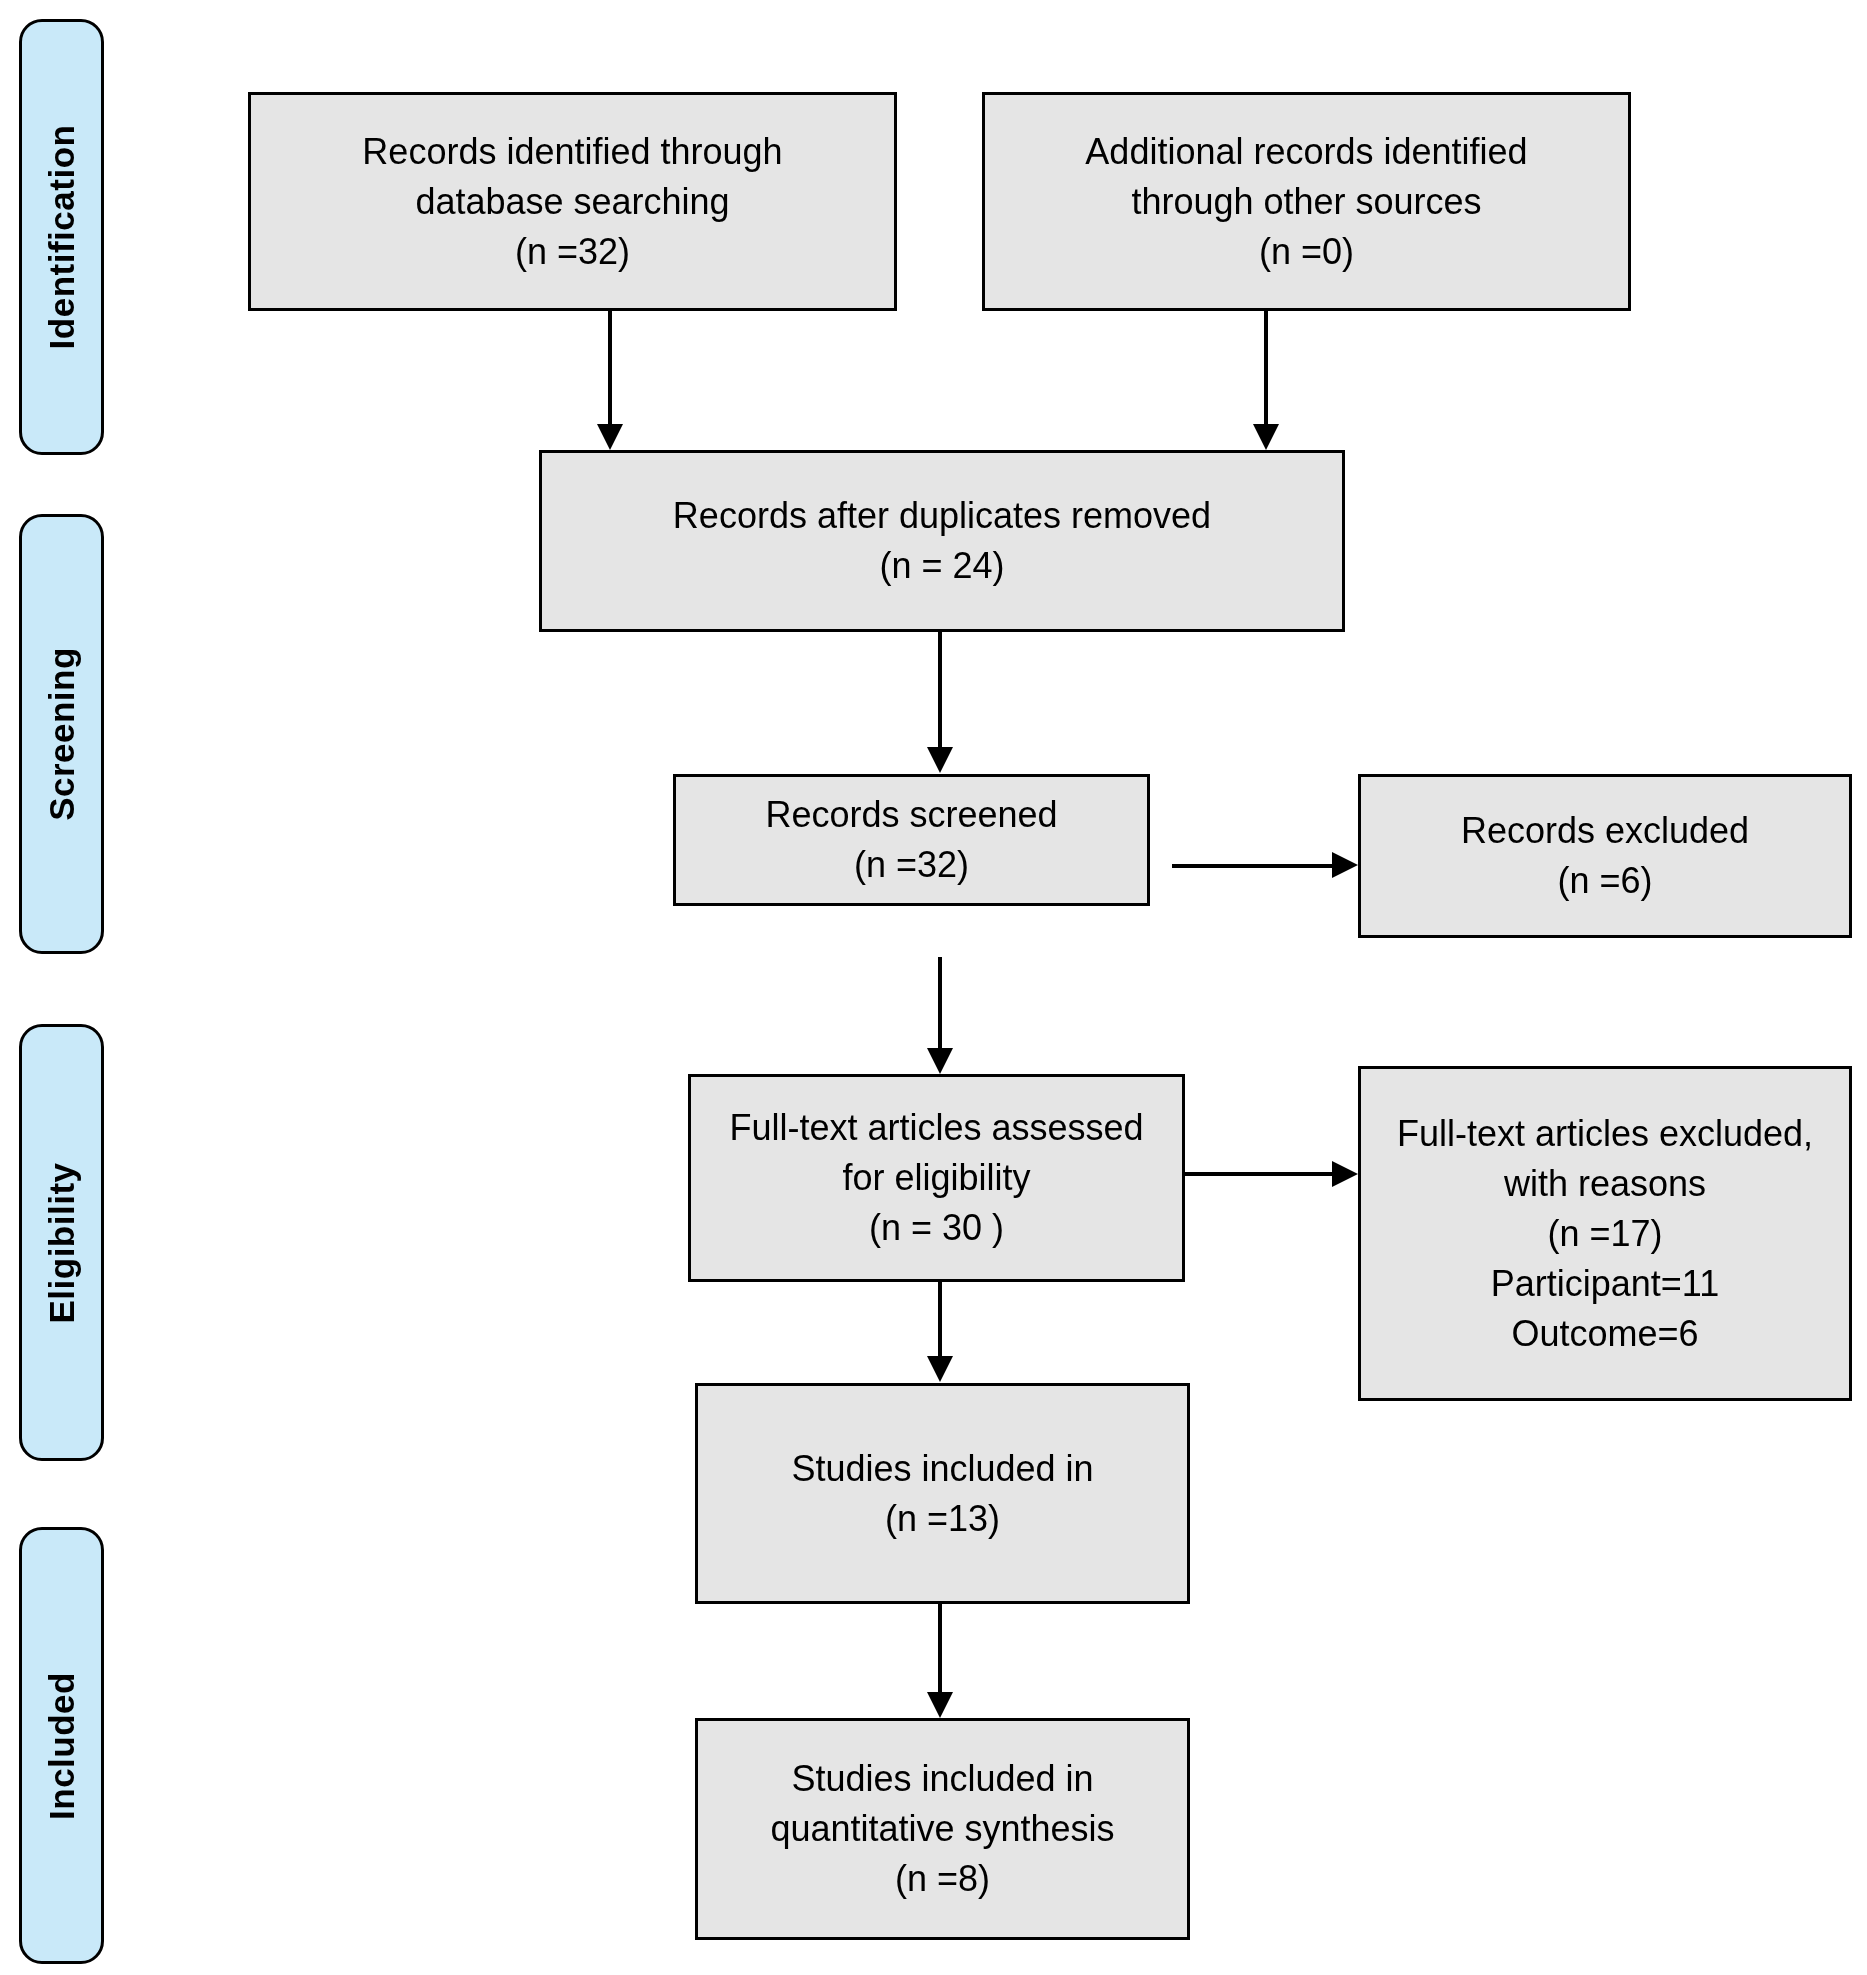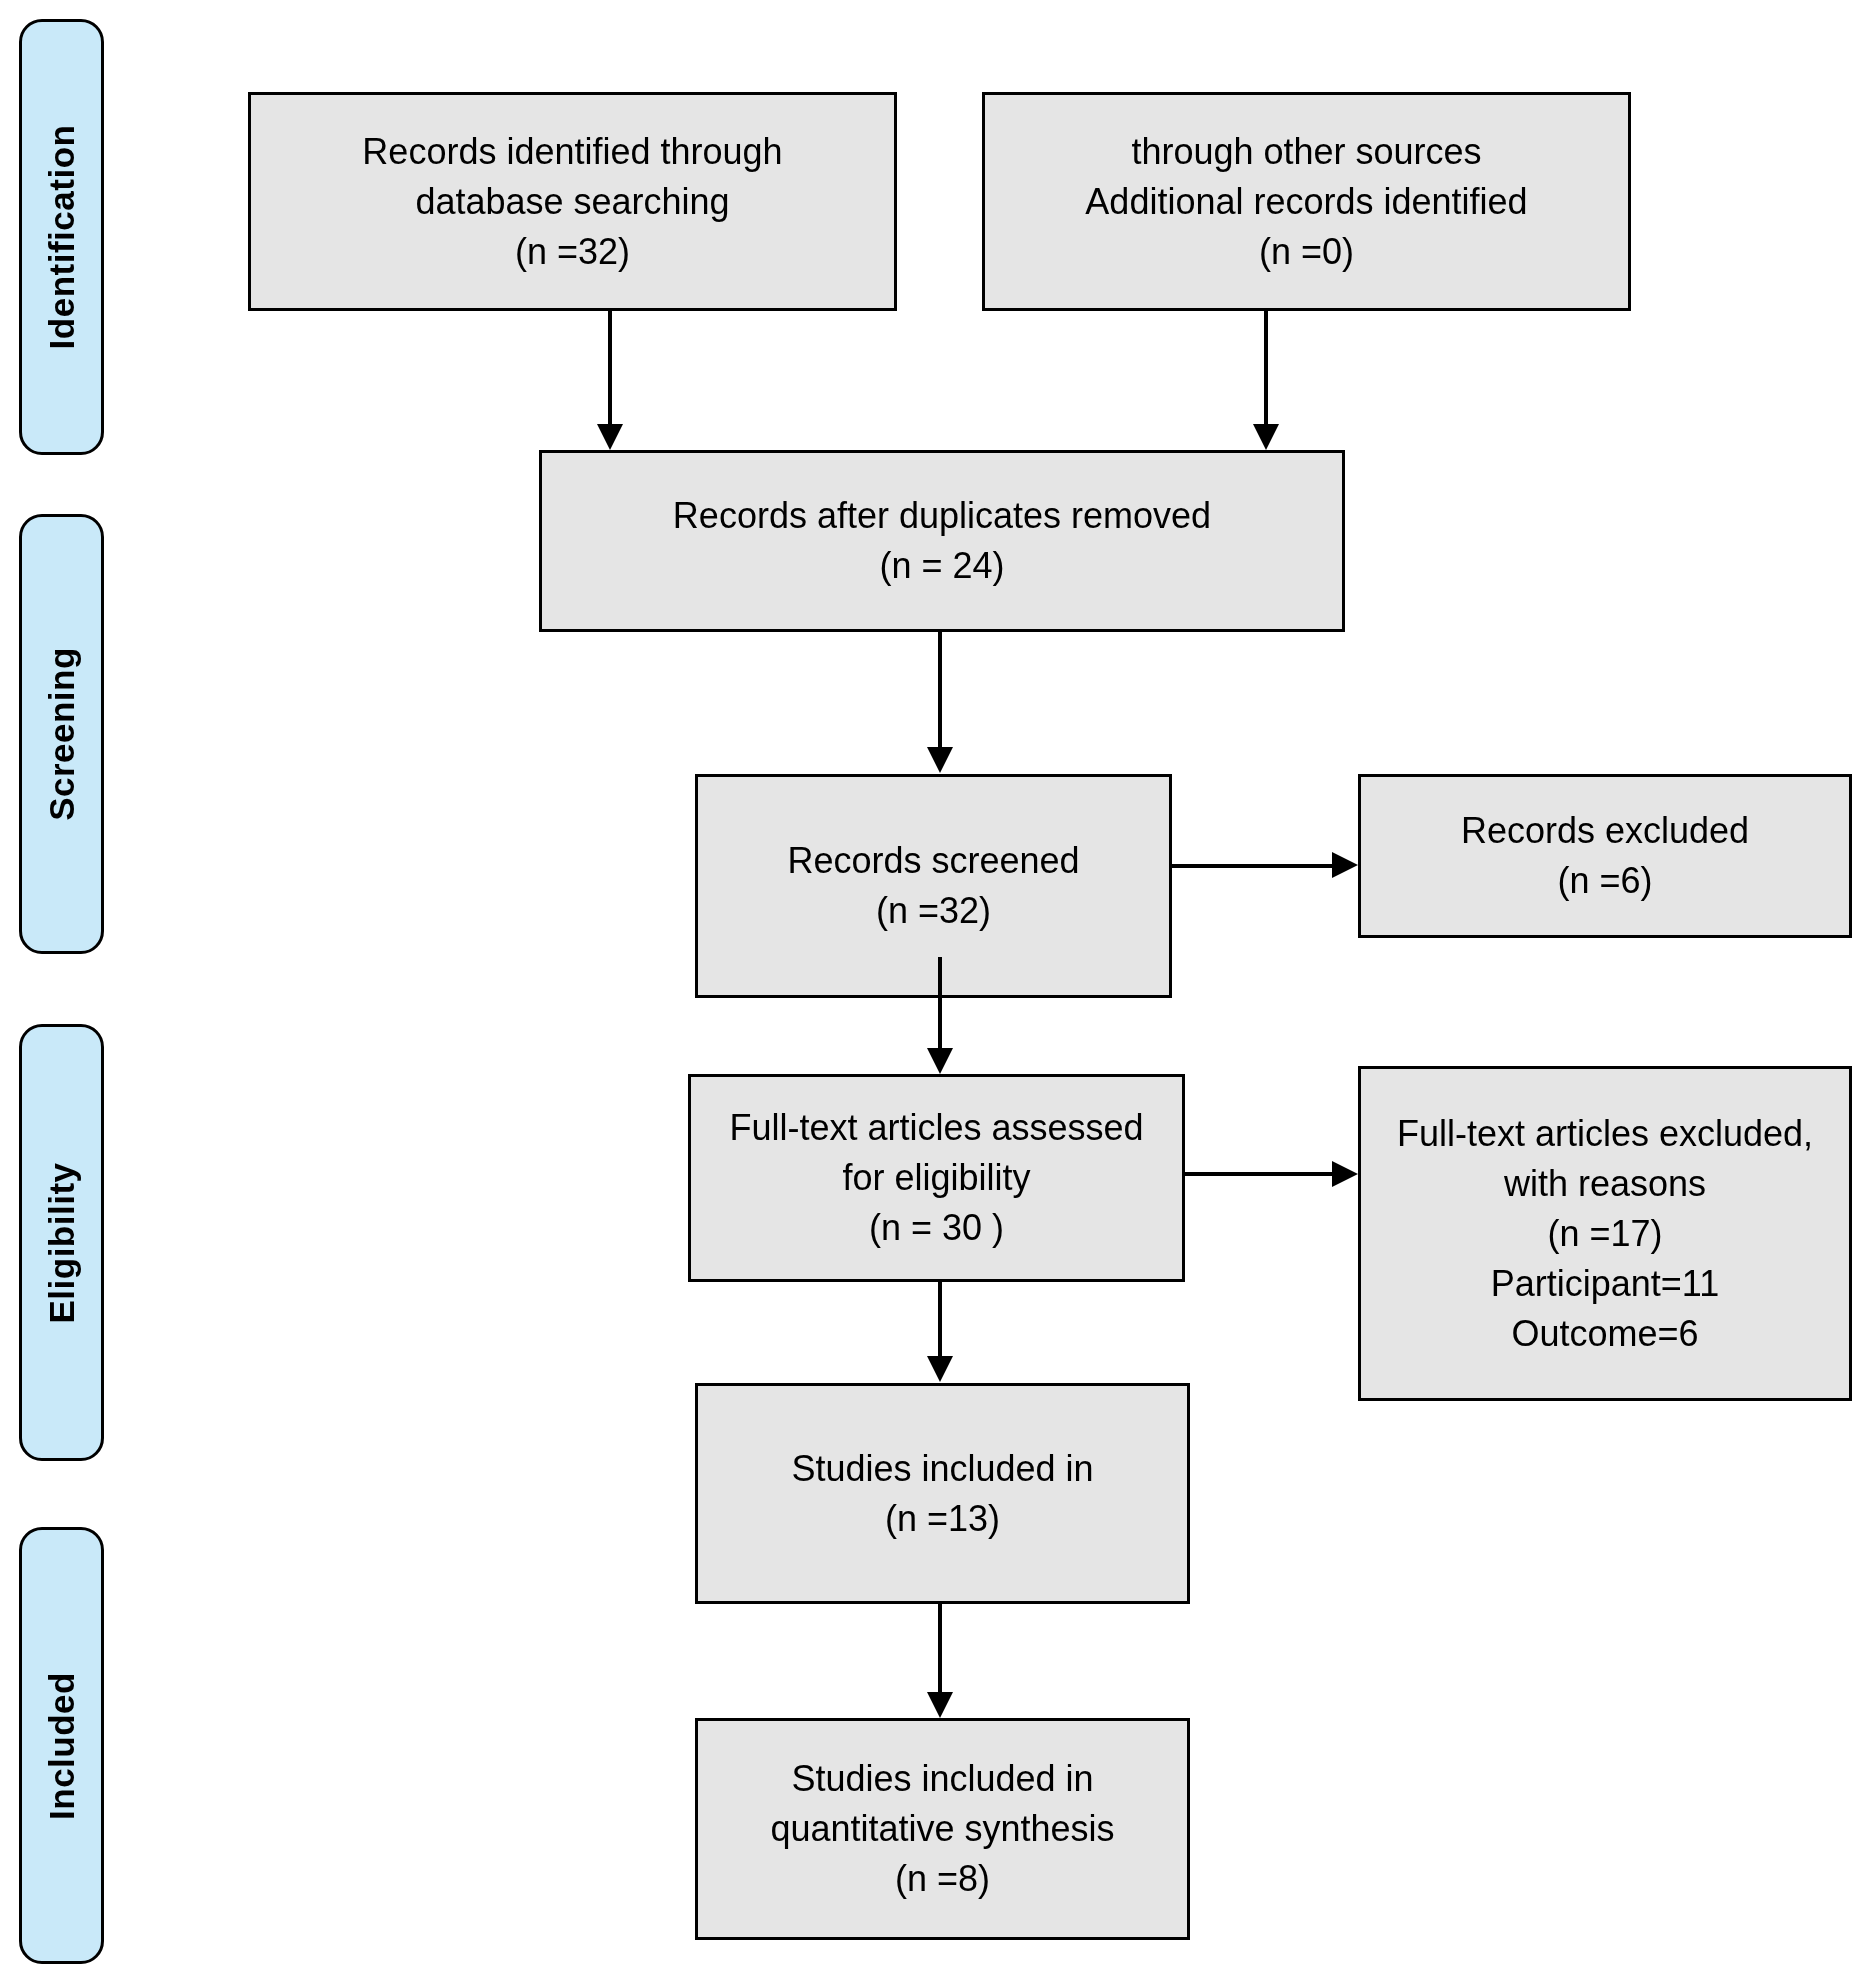--- a/index.html
+++ b/index.html
@@ -55,21 +55,21 @@
     text-align: center;
     font-size: 36px;
     line-height: 50px;
     font-weight: 400;
   }
   .flowbox .line { display: block; white-space: nowrap; }
 
   .box-identified        { left: 248px;  top: 92px;  width: 649px; height: 219px; }
   .box-additional        { left: 982px; top: 92px;  width: 649px; height: 219px; }
   .box-duplicates        { left: 539px; top: 450px;  width: 806px; height: 182px; }
-  .box-screened          { left: 695px; top: 774px; width: 477px;  height: 224px; }
+  .box-screened          { left: 673px; top: 774px; width: 477px;  height: 132px; }
   .box-excluded          { left: 1358px; top: 774px; width: 494px; height: 164px; }
   .box-fulltext          { left: 688px; top: 1074px; width: 497px; height: 208px; }
   .box-fulltext-excluded { left: 1358px; top: 1066px; width: 494px; height: 335px; }
   .box-qualitative       { left: 695px; top: 1383px; width: 495px; height: 221px; }
   .box-quantitative      { left: 695px; top: 1718px; width: 495px; height: 222px; }
 
   
   .vline, .hline {
     position: absolute;
     background: #000000;
@@ -135,22 +135,22 @@
     <span class="vtext">Included</span>
   </div>
 
   <div class="flowbox box-identified">
     <span class="line">Records identified through</span>
     <span class="line">database searching</span>
     <span class="line">(n =32)</span>
   </div>
 
   <div class="flowbox box-additional">
+    <span class="line">Additional records identified</span>
     <span class="line">through other sources</span>
-    <span class="line">Additional records identified</span>
     <span class="line">(n =0)</span>
   </div>
 
   <div class="flowbox box-duplicates">
     <span class="line">Records after duplicates removed</span>
     <span class="line">(n = 24)</span>
   </div>
 
   <div class="flowbox box-screened">
     <span class="line">Records screened</span>

